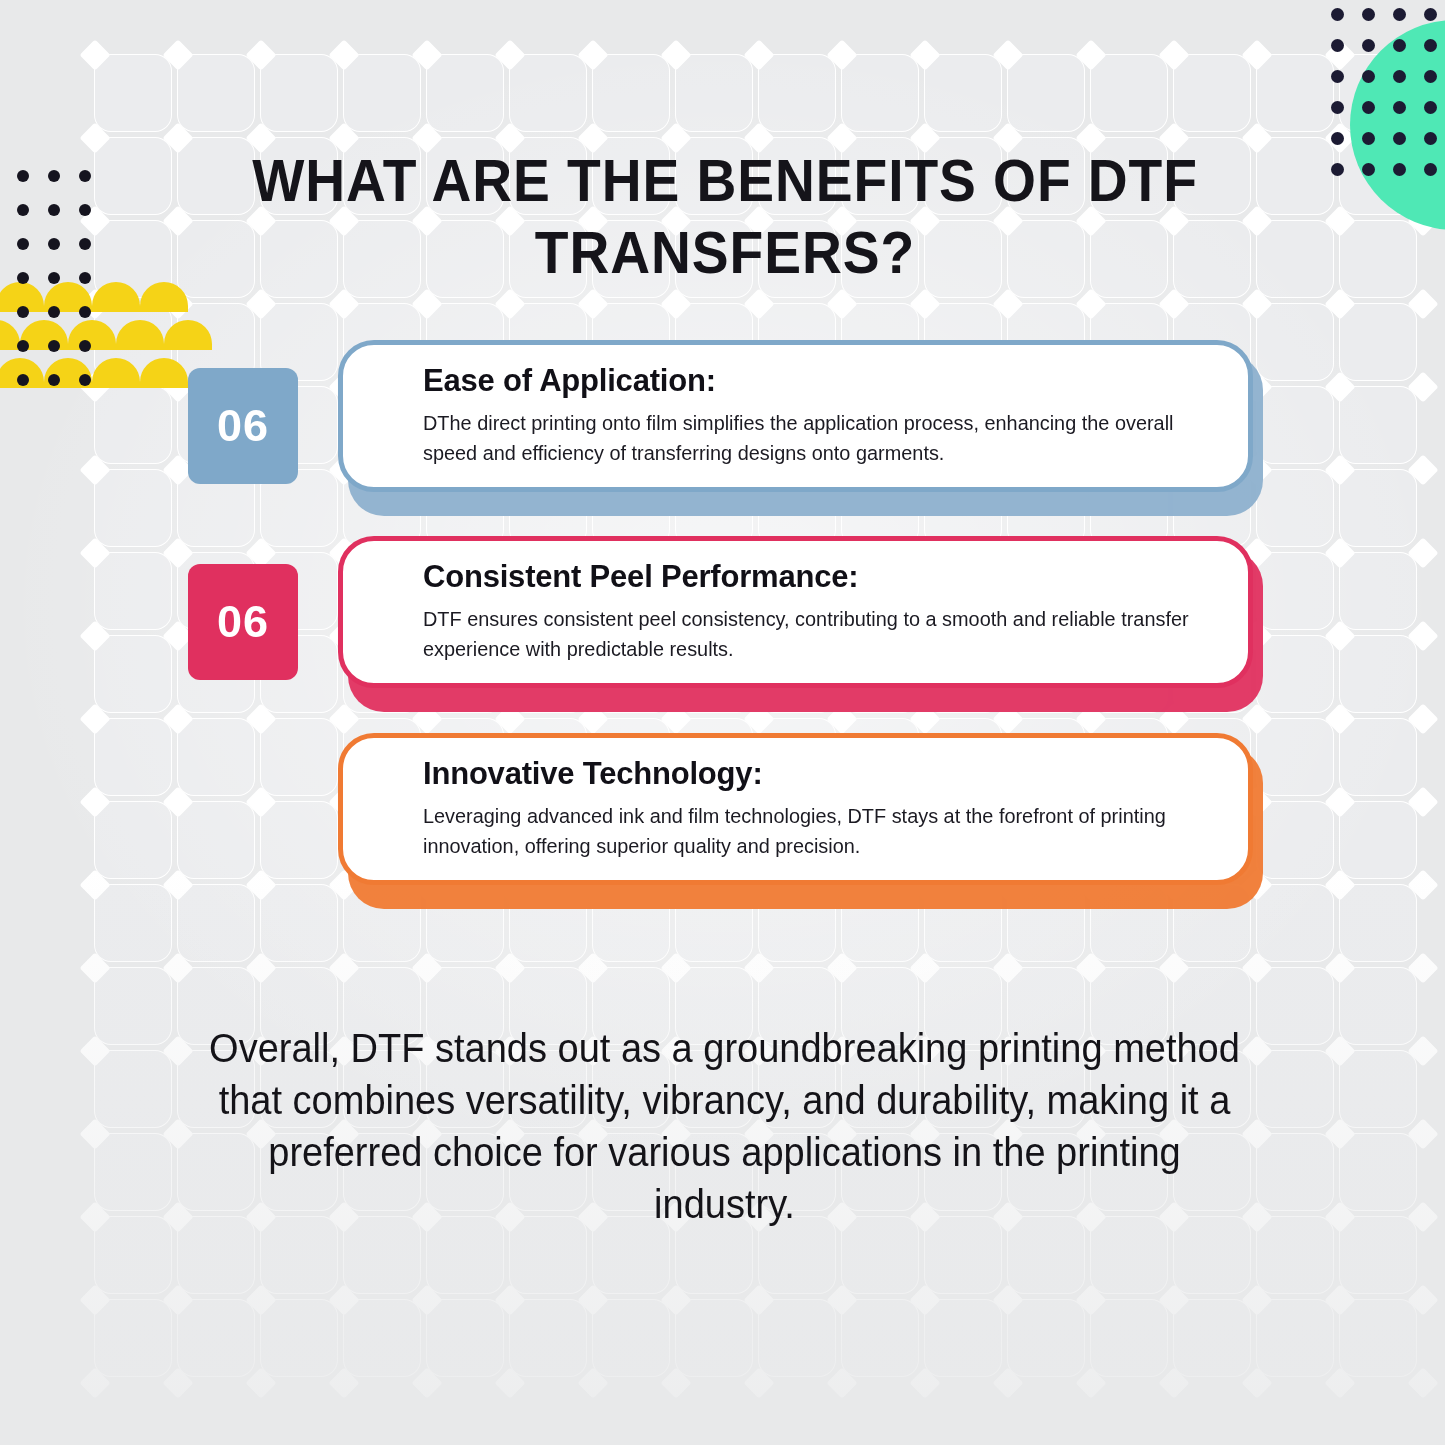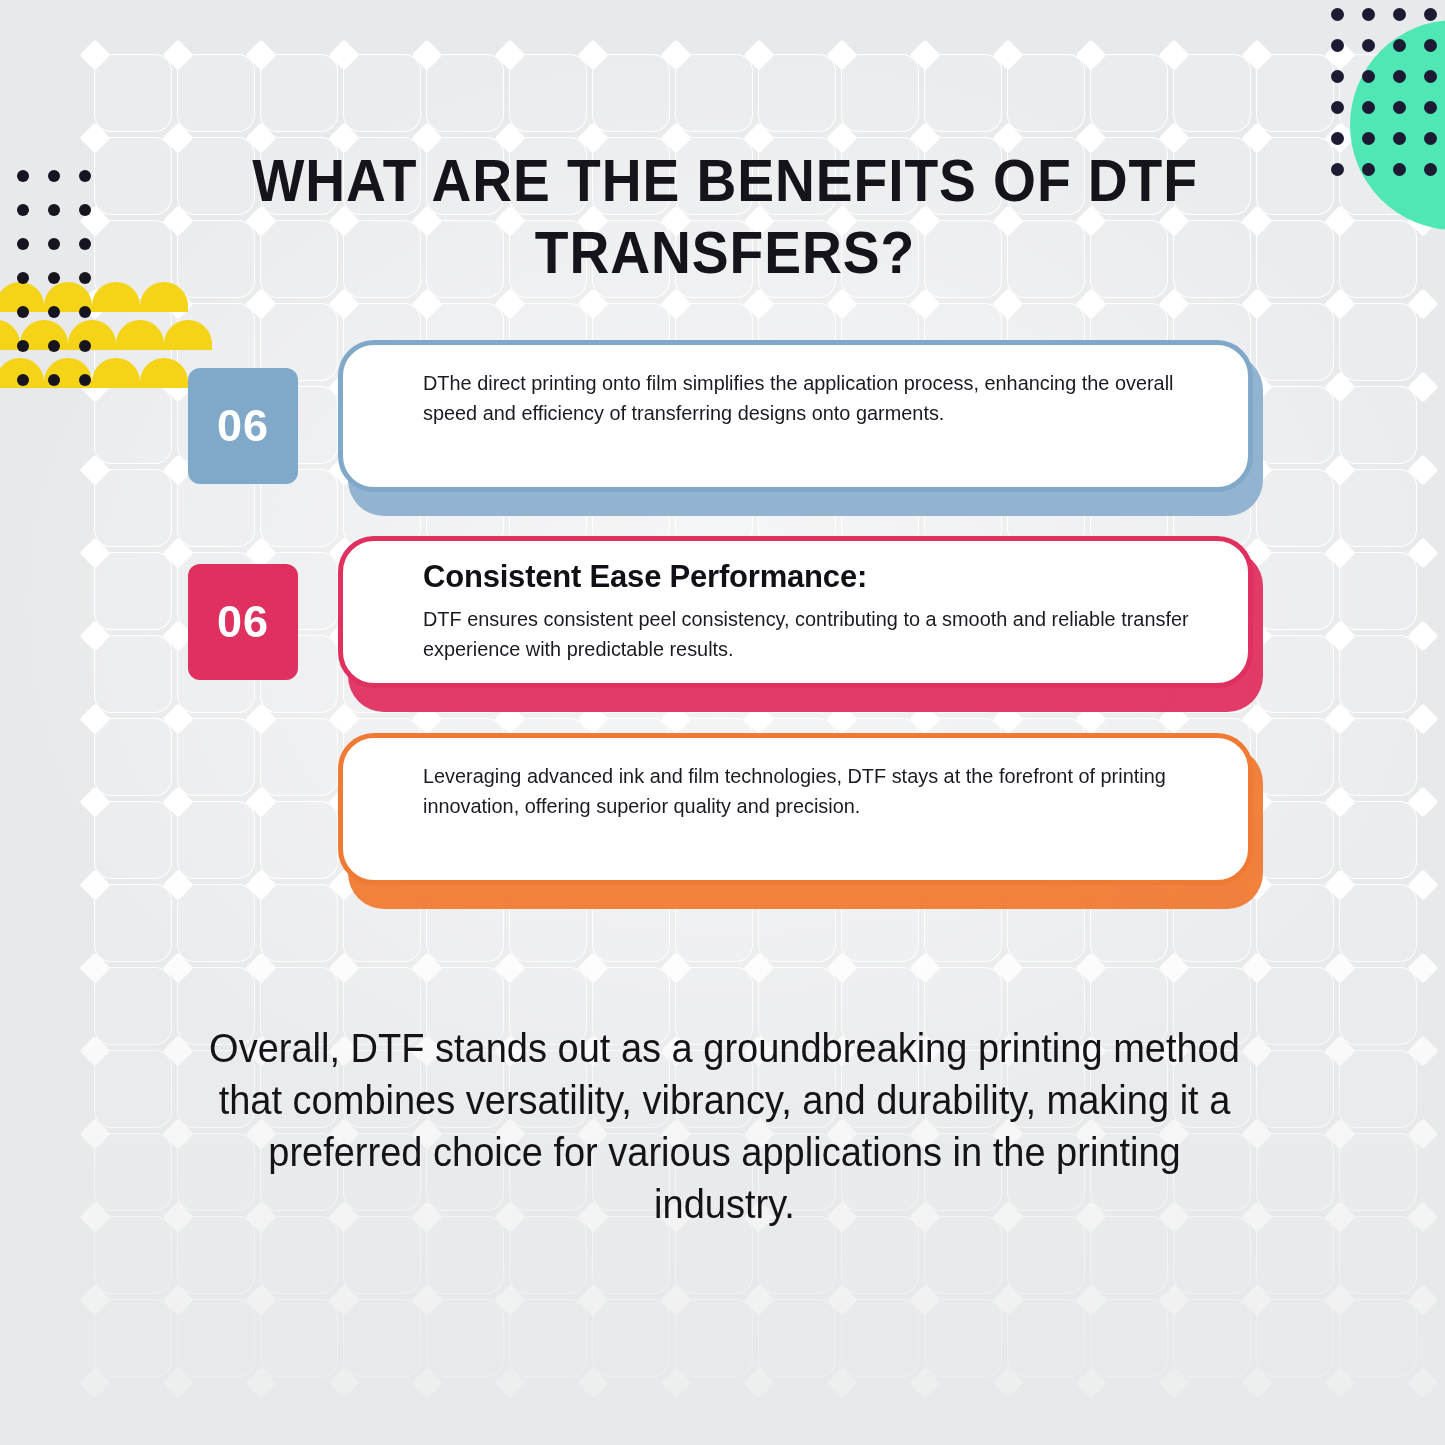--- a/index.html
+++ b/index.html
@@ -786,39 +786,41 @@
   </div>
 
 <div id="content">
   <h1 id="page-title">WHAT ARE THE BENEFITS OF DTF TRANSFERS?</h1>
 
   <div class="benefit-row" id="row-0">
     <div class="badge" style="background: rgb(127, 168, 201);">06</div>
     <div class="card-wrap">
       <div class="card-shadow" style="background: rgb(141, 176, 205);"></div>
       <div class="card" style="border-color: rgb(127, 168, 201);">
+        <div class="card-heading">Ease of Application:</div>
         <div class="card-body">DThe direct printing onto film simplifies the application process, enhancing the overall speed and efficiency of transferring designs onto garments.</div>
       </div>
     </div>
   </div>
 
   <div class="benefit-row" id="row-1">
     <div class="badge" style="background: rgb(224, 48, 95);">06</div>
     <div class="card-wrap">
       <div class="card-shadow" style="background: rgb(224, 48, 95);"></div>
       <div class="card" style="border-color: rgb(224, 48, 95);">
-        <div class="card-heading">Consistent Ease Performance:</div>
+        <div class="card-heading">Consistent Peel Performance:</div>
         <div class="card-body">DTF ensures consistent peel consistency, contributing to a smooth and reliable transfer experience with predictable results.</div>
       </div>
     </div>
   </div>
 
   <div class="benefit-row" id="row-2">
     <div class="card-wrap">
       <div class="card-shadow" style="background: rgb(240, 122, 51);"></div>
       <div class="card" style="border-color: rgb(240, 122, 51);">
+        <div class="card-heading">Innovative Technology:</div>
         <div class="card-body">Leveraging advanced ink and film technologies, DTF stays at the forefront of printing innovation, offering superior quality and precision.</div>
       </div>
     </div>
   </div>
 
   <p id="summary">Overall, DTF stands out as a groundbreaking printing method that combines versatility, vibrancy, and durability, making it a preferred choice for various applications in the printing industry.</p>
 </div>
 
 </body></html>

